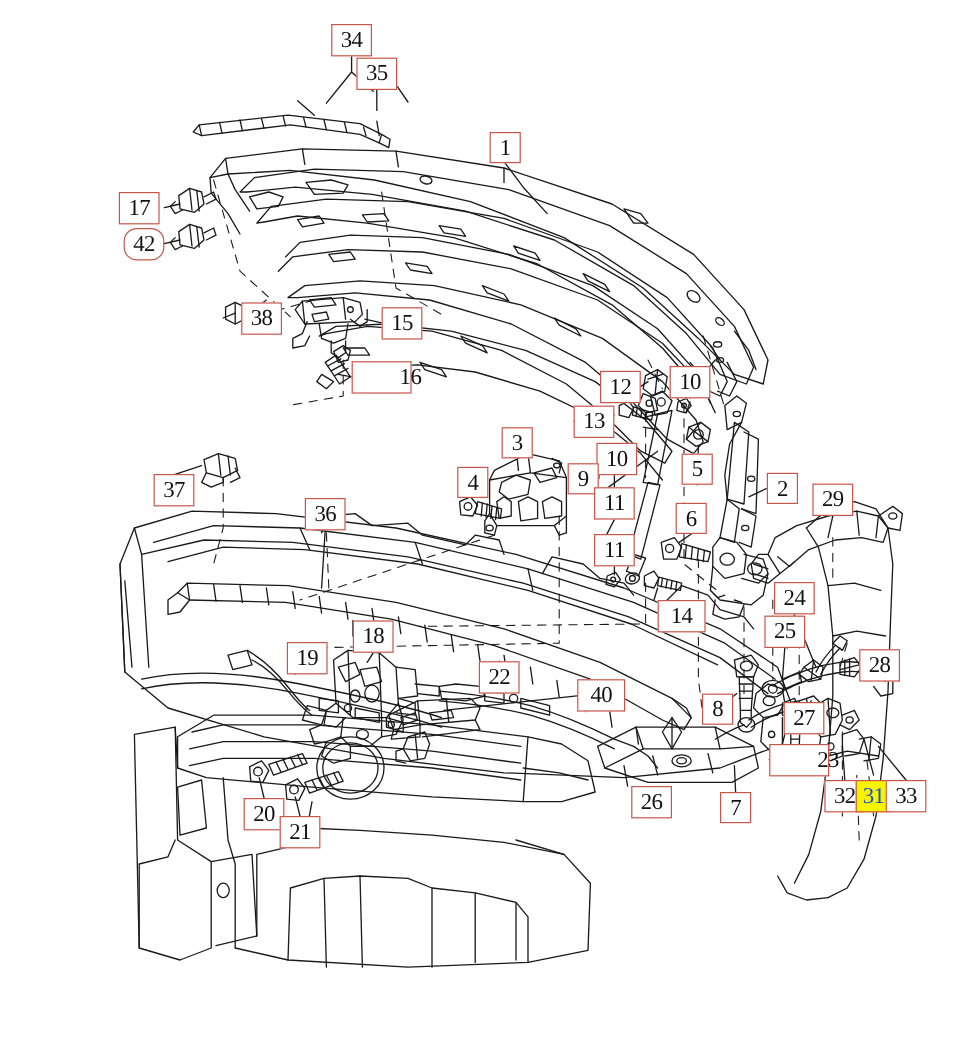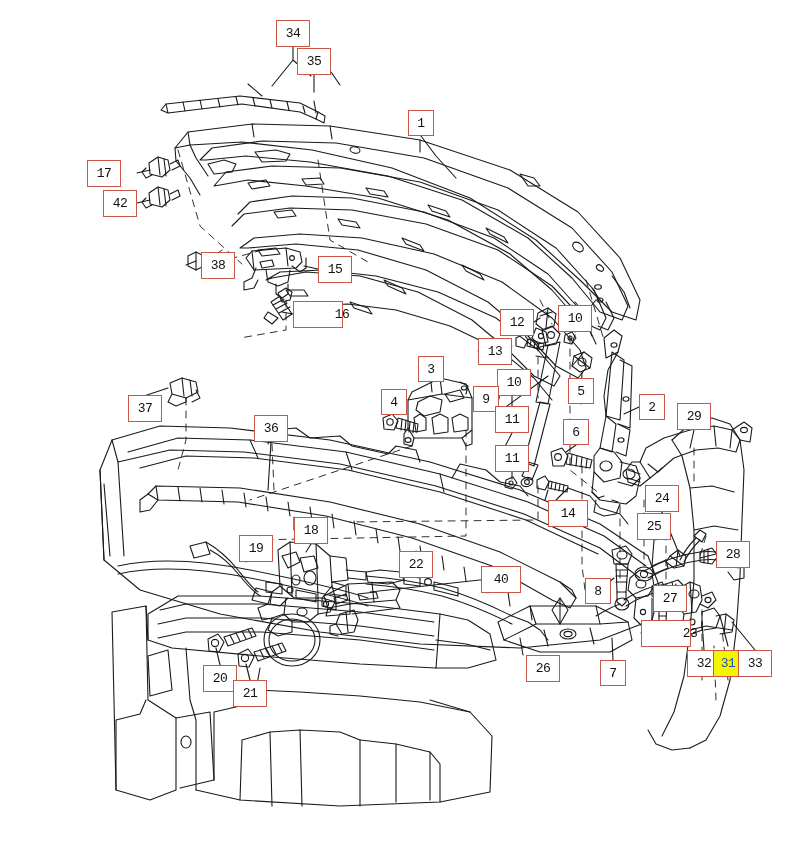--- a/index.html
+++ b/index.html
@@ -19,22 +19,22 @@
     position: absolute;
     left: 0; top: 0;
     width: 796px;
     height: 868px;
   }
   .callout {
     position: absolute;
     border: 1.5px solid #c9564b;
     background: #ffffff;
     color: #111111;
-    font-family: Liberation Mono, monospace;
-    font-size: 13px;
+    font-family: Liberation Serif, serif;
+    font-size: 19px;
     line-height: 1;
     text-align: center;
     display: flex;
     align-items: center;
     justify-content: center;
     box-sizing: border-box;
     letter-spacing: -0.5px;
     font-weight: 400;
   }
   .callout.hl {
@@ -552,22 +552,22 @@
       <path d="M755,650 L732,622"></path>
       <path d="M294,530 L294,517"></path>
     </g>
 
   </svg>
 
   <div id="callout-layer">
       <div class="callout" style="left: 276px; top: 20px; width: 34px; height: 27px;">34</div>
       <div class="callout" style="left: 297px; top: 48px; width: 34px; height: 27px;">35</div>
       <div class="callout" style="left: 408px; top: 110px; width: 26px; height: 26px;">1</div>
-      <div class="callout" style="left: 87px; top: 160px; width: 34px; height: 27px;">17</div>
-      <div class="callout" style="left: 103px; top: 190px; width: 34px; height: 27px;">42</div>
+      <div class="callout" style="left: 99px; top: 160px; width: 34px; height: 27px;">17</div>
+      <div class="callout" style="left: 103px; top: 190px; width: 34px; height: 27px; border-radius: 11px;">42</div>
       <div class="callout" style="left: 162px; top: 252px; width: 34px; height: 27px; margin-left: 39px;">38</div>
       <div class="callout" style="left: 318px; top: 256px; width: 34px; height: 27px;">15</div>
       <div class="callout" style="left: 293px; top: 301px; width: 34px; height: 27px; padding-left: 48px;">16</div>
       <div class="callout" style="left: 500px; top: 309px; width: 34px; height: 27px;">12</div>
       <div class="callout" style="left: 558px; top: 305px; width: 34px; height: 27px;">10</div>
       <div class="callout" style="left: 478px; top: 338px; width: 34px; height: 27px;">13</div>
       <div class="callout" style="left: 418px; top: 356px; width: 26px; height: 26px;">3</div>
       <div class="callout" style="left: 497px; top: 369px; width: 34px; height: 27px;">10</div>
       <div class="callout" style="left: 568px; top: 378px; width: 26px; height: 26px;">5</div>
       <div class="callout" style="left: 381px; top: 389px; width: 26px; height: 26px;">4</div>

